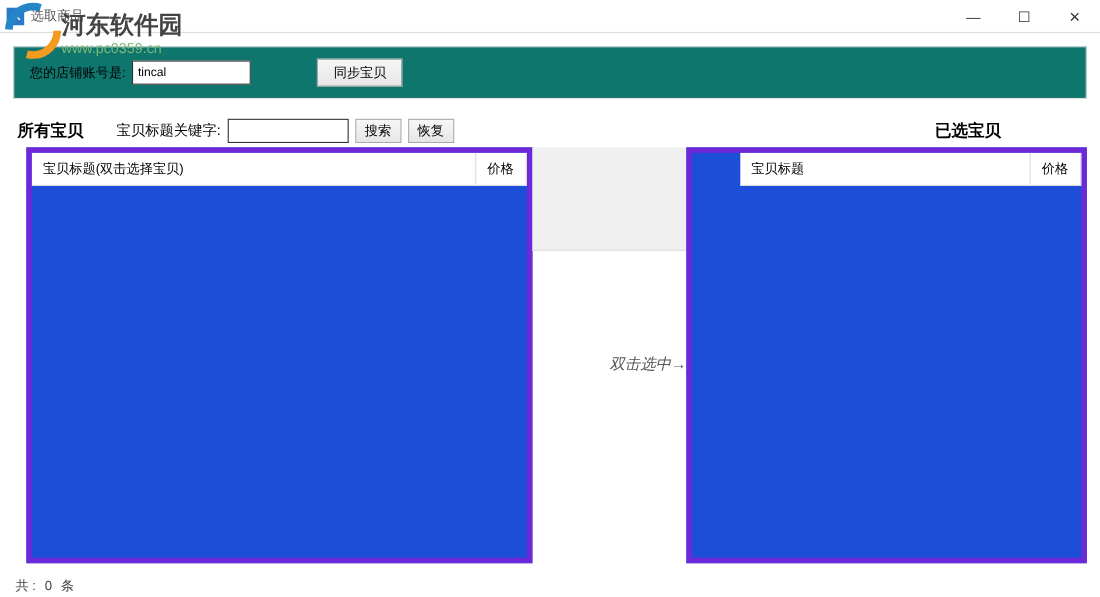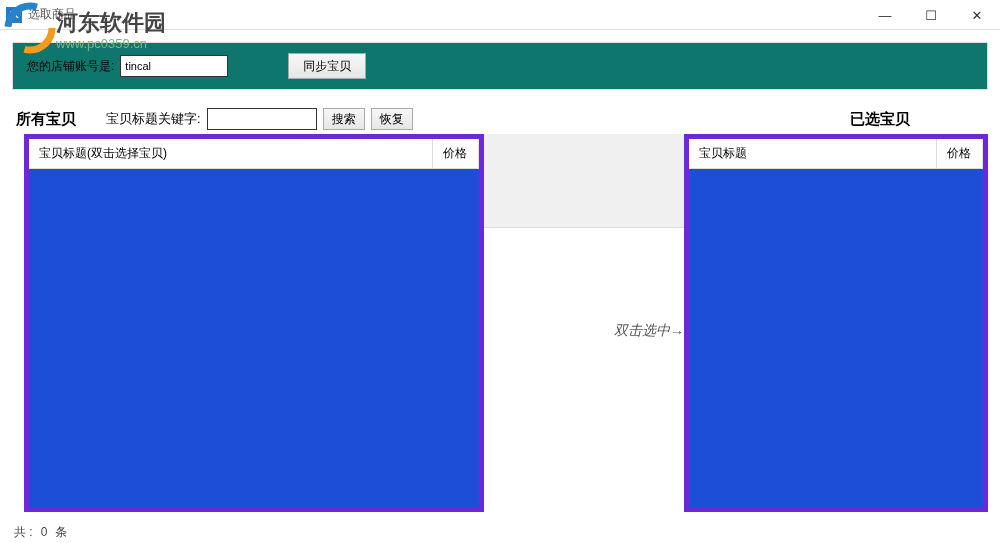--- a/index.html
+++ b/index.html
@@ -127,21 +127,21 @@
   align-items: stretch;
   gap: 0;
   height: 378px;
 }
 .list-box {
   border: 5px solid #6d28d9;
   background: #1d4ed8;
   flex: 0 0 auto;
 }
 .list-left { width: 460px; margin-left: 12px; }
-.list-right { width: 304px; }
+.list-right { width: 364px; padding-left: 44px; }
 .list-box .thead {
   display: flex;
   background: #fff;
   border-bottom: 1px solid #ddd;
 }
 .list-box .th {
   border-right: 1px solid #ddd;
   padding: 6px 10px;
   font-size: 12px;
   text-align: left;

